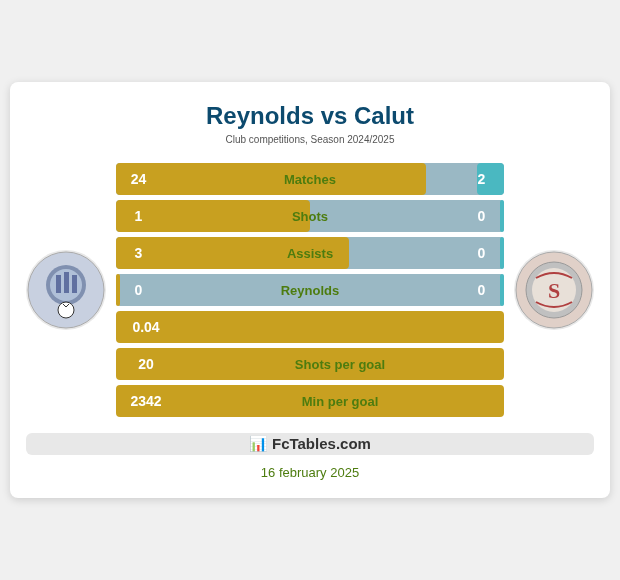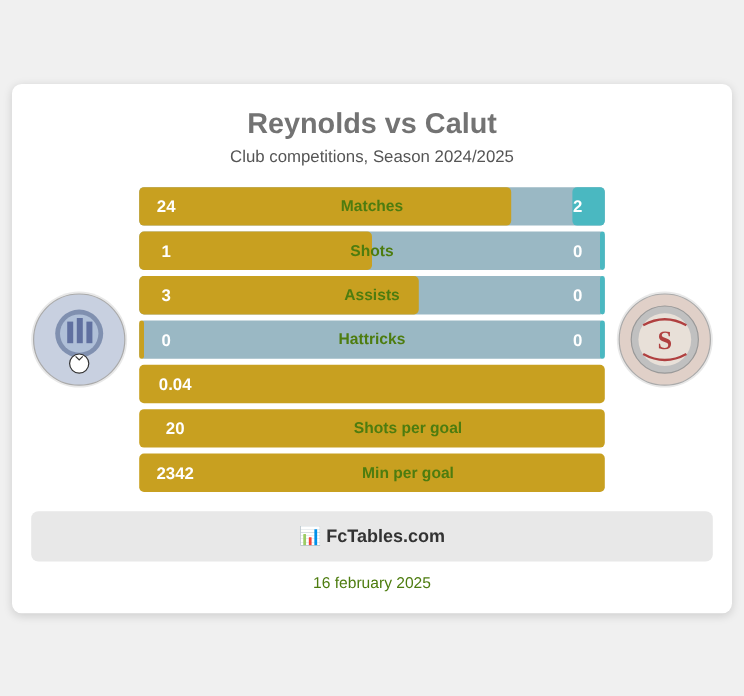--- a/index.html
+++ b/index.html
@@ -16,26 +16,26 @@
       width: 600px;
       background: #fff;
       border-radius: 8px;
       padding: 20px 16px 18px;
       box-shadow: 0 2px 8px rgba(0,0,0,0.15);
     }
     .title {
       text-align: center;
       font-size: 24px;
       font-weight: bold;
-      color: #737373;
+      color: #0c4a6e;
       margin-bottom: 4px;
     }
     .subtitle {
       text-align: center;
-      font-size: 14px;
+      font-size: 10px;
       color: #555;
       margin-bottom: 18px;
     }
     .content {
       display: flex;
       align-items: center;
       gap: 10px;
     }
     .avatar {
       width: 80px;
@@ -104,21 +104,21 @@
     }
     .stat-row-single .stat-label {
       text-align: center;
     }
 
     .brand-bar {
       margin-top: 16px;
       text-align: center;
       background: #e8e8e8;
       border-radius: 6px;
-      padding: 12px 0;
+      padding: 2px 0;
       font-size: 15px;
       font-weight: bold;
       color: #333;
     }
     .date-label {
       text-align: center;
       font-size: 13px;
       color: #4d7c0f;
       margin-top: 10px;
     }
@@ -183,21 +183,21 @@
           <span class="stat-val-right">0</span>
         </div>
       </div>
 
       <div class="stat-row">
         <div style="position:absolute;left:0;right:0;top:0;bottom:0;background:#9ab8c4;border-radius:4px;"></div>
         <div style="position:absolute;left:0;top:0;bottom:0;width:1%;background:#c8a020;border-radius:4px;"></div>
         <div style="position:absolute;right:0;top:0;bottom:0;width:1%;background:#4ab8c1;border-radius:4px;"></div>
         <div class="stat-content">
           <span class="stat-val-left">0</span>
-          <span class="stat-label">Hattricks</span>
+          <span class="stat-label">Reynolds</span>
           <span class="stat-val-right">0</span>
         </div>
       </div>
 
       <div class="stat-row stat-row-single">
         <div style="position:absolute;left:0;right:0;top:0;bottom:0;background:#c8a020;border-radius:4px;"></div>
         <div class="stat-content">
           <span class="stat-val-left" style="width:60px;">0.04</span>
         </div>
       </div>

